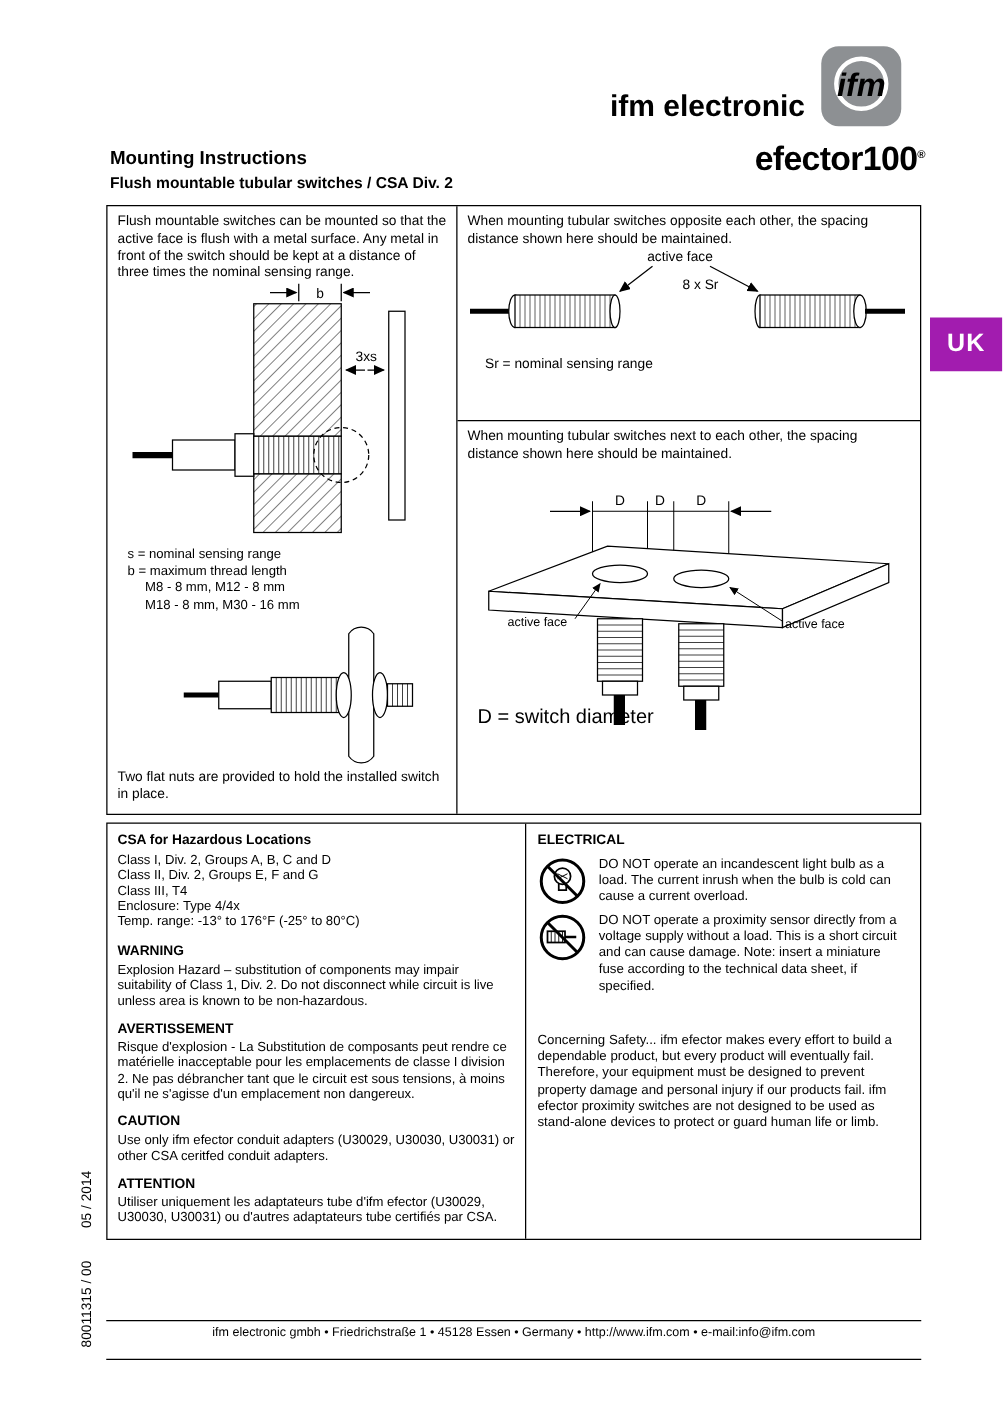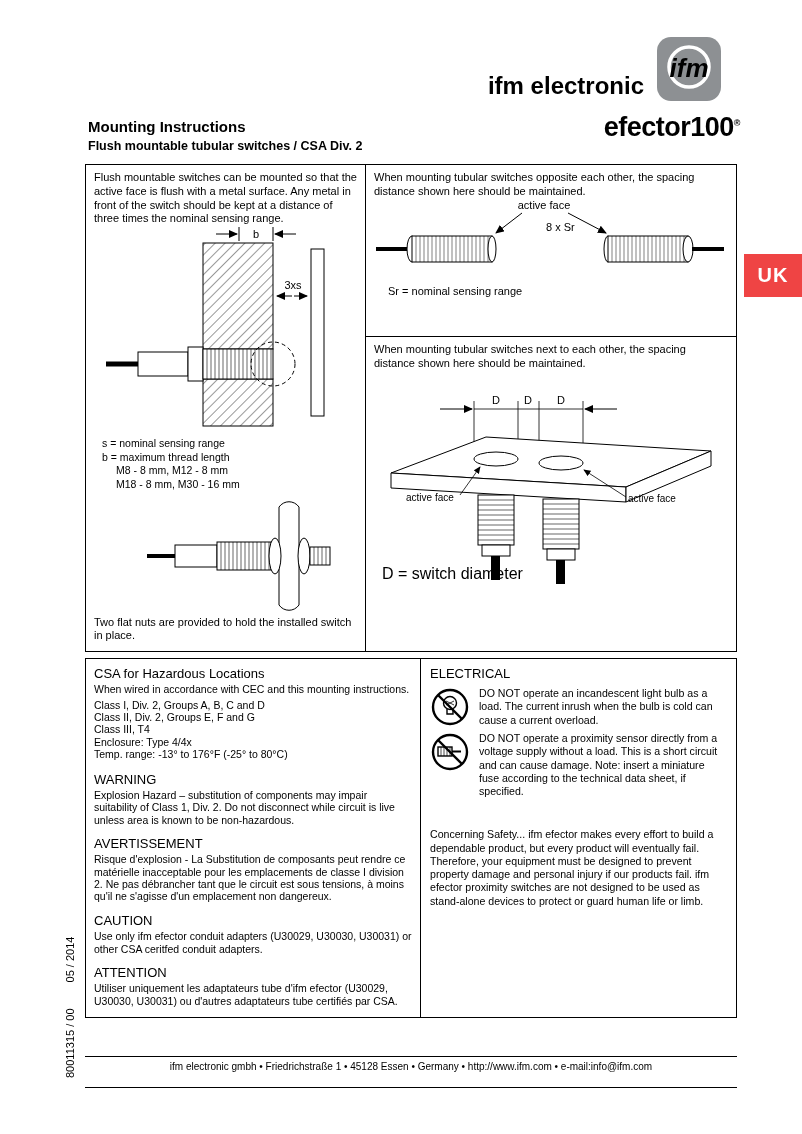--- a/index.html
+++ b/index.html
@@ -14,21 +14,21 @@
   
   .brand-text { position:absolute; top:72px; right:158px; font-size:24px; font-weight:bold; }
   .ifm-logo { position:absolute; top:36px; right:80px; }
   .efector { position:absolute; top:112px; right:62px; font-size:27px; font-weight:900; letter-spacing:-0.5px;margin-left:32px; }
   .efector sup { font-size:9px; font-weight:bold; }
   .doc-title { position:absolute; left:88px; top:118px; font-size:15px; font-weight:bold; }
   .doc-subtitle { position:absolute; left:88px; top:139px; font-size:12.5px; font-weight:bold; }
 
   
   .uk-tab { position:absolute; left:744px; top:254px; width:58px; height:43px;
-    background:#ef4444; color:#fff; font-size:20px; font-weight:bold;
+    background:#a21caf; color:#fff; font-size:20px; font-weight:bold;
     display:flex; align-items:center; justify-content:center; letter-spacing:1px; }
 
   
   .main-table { position:absolute; left:85px; top:164px; width:652px; height:488px;
     border:1px solid #000; display:flex; }
   .mt-left { width:280px; border-right:1px solid #000; position:relative; }
   .mt-right { flex:1; display:flex; flex-direction:column; }
   .mt-right-top { height:172px; border-bottom:1px solid #000; position:relative; }
   .mt-right-bottom { flex:1; position:relative; }
   .cell-text { font-size:11px; line-height:1.25; }
@@ -44,21 +44,21 @@
   .mt-right-bottom .adj-text { position:absolute; top:6px; left:8px; right:8px; }
   .drawing3 { position:absolute; top:44px; left:10px; }
   .d-legend { position:absolute; top:228px; left:16px; font-size:16px; }
 
   
   .table2 { position:absolute; left:85px; top:658px; width:652px; min-height:304px;
     border:1px solid #000; display:flex; align-items:stretch; }
   .t2-left { width:335px; border-right:1px solid #000; padding:7px 8px 8px;
     font-size:10.5px; line-height:1.18; }
   .t2-right { flex:1; padding:7px 9px 8px; font-size:10.6px; line-height:1.25; }
-  .t2-h { font-size:13px; font-weight:normal; margin:10px 0 2px; }
+  .t2-h { font-size:11px; font-weight:bold; margin:10px 0 2px; }
   .t2-h.first { margin-top:0; }
   .t2-p { margin-bottom:2px; }
   .classes-block { margin:3px 0 11px; }
   .elec-item { display:flex; gap:9px; margin-top:5px; }
   .elec-item .icon { flex:0 0 40px; }
   .safety { margin-top:30px; }
 
   
   .footer { position:absolute; left:85px; top:1056px; width:652px;
     border-top:1px solid #000; border-bottom:1px solid #000;
@@ -221,21 +221,20 @@
           <line x1="250" y1="116" x2="208" y2="89" stroke="#000" stroke-width="0.8" marker-end="url(#ar3)"></line>
         </svg>
         <div class="d-legend">D = switch diameter</div>
       </div>
     </div>
   </div>
 
   <div class="table2">
     <div class="t2-left">
       <div class="t2-h first">CSA for Hazardous Locations</div>
-      <div class="t2-p">When wired in accordance with CEC and this mounting instructions.</div>
       <div class="classes-block">
         <div>Class I, Div. 2, Groups A, B, C and D</div>
         <div>Class II, Div. 2, Groups E, F and G</div>
         <div>Class III, T4</div>
         <div>Enclosure: Type 4/4x</div>
         <div>Temp. range: -13° to 176°F (-25° to 80°C)</div>
       </div>
       <div class="t2-h">WARNING</div>
       <div class="t2-p">Explosion Hazard – substitution of components may impair suitability of Class 1, Div. 2. Do not disconnect while circuit is live unless area is known to be non-hazardous.</div>
       <div class="t2-h">AVERTISSEMENT</div>

